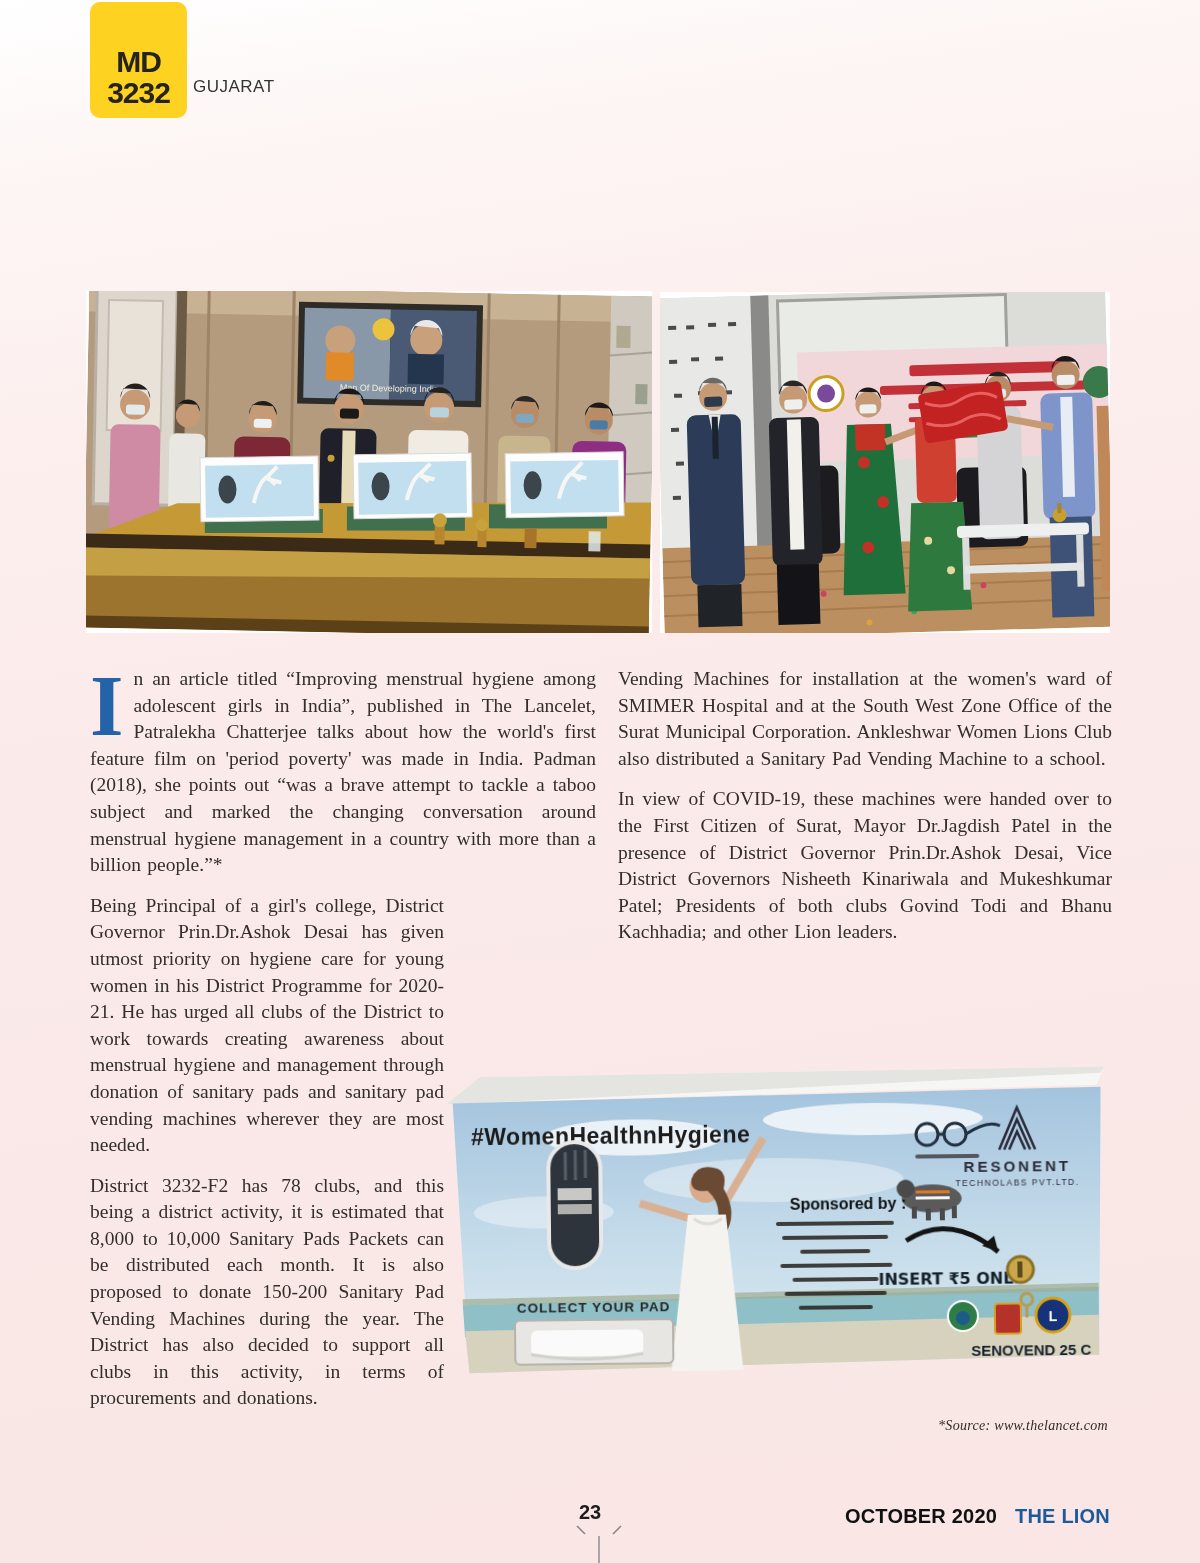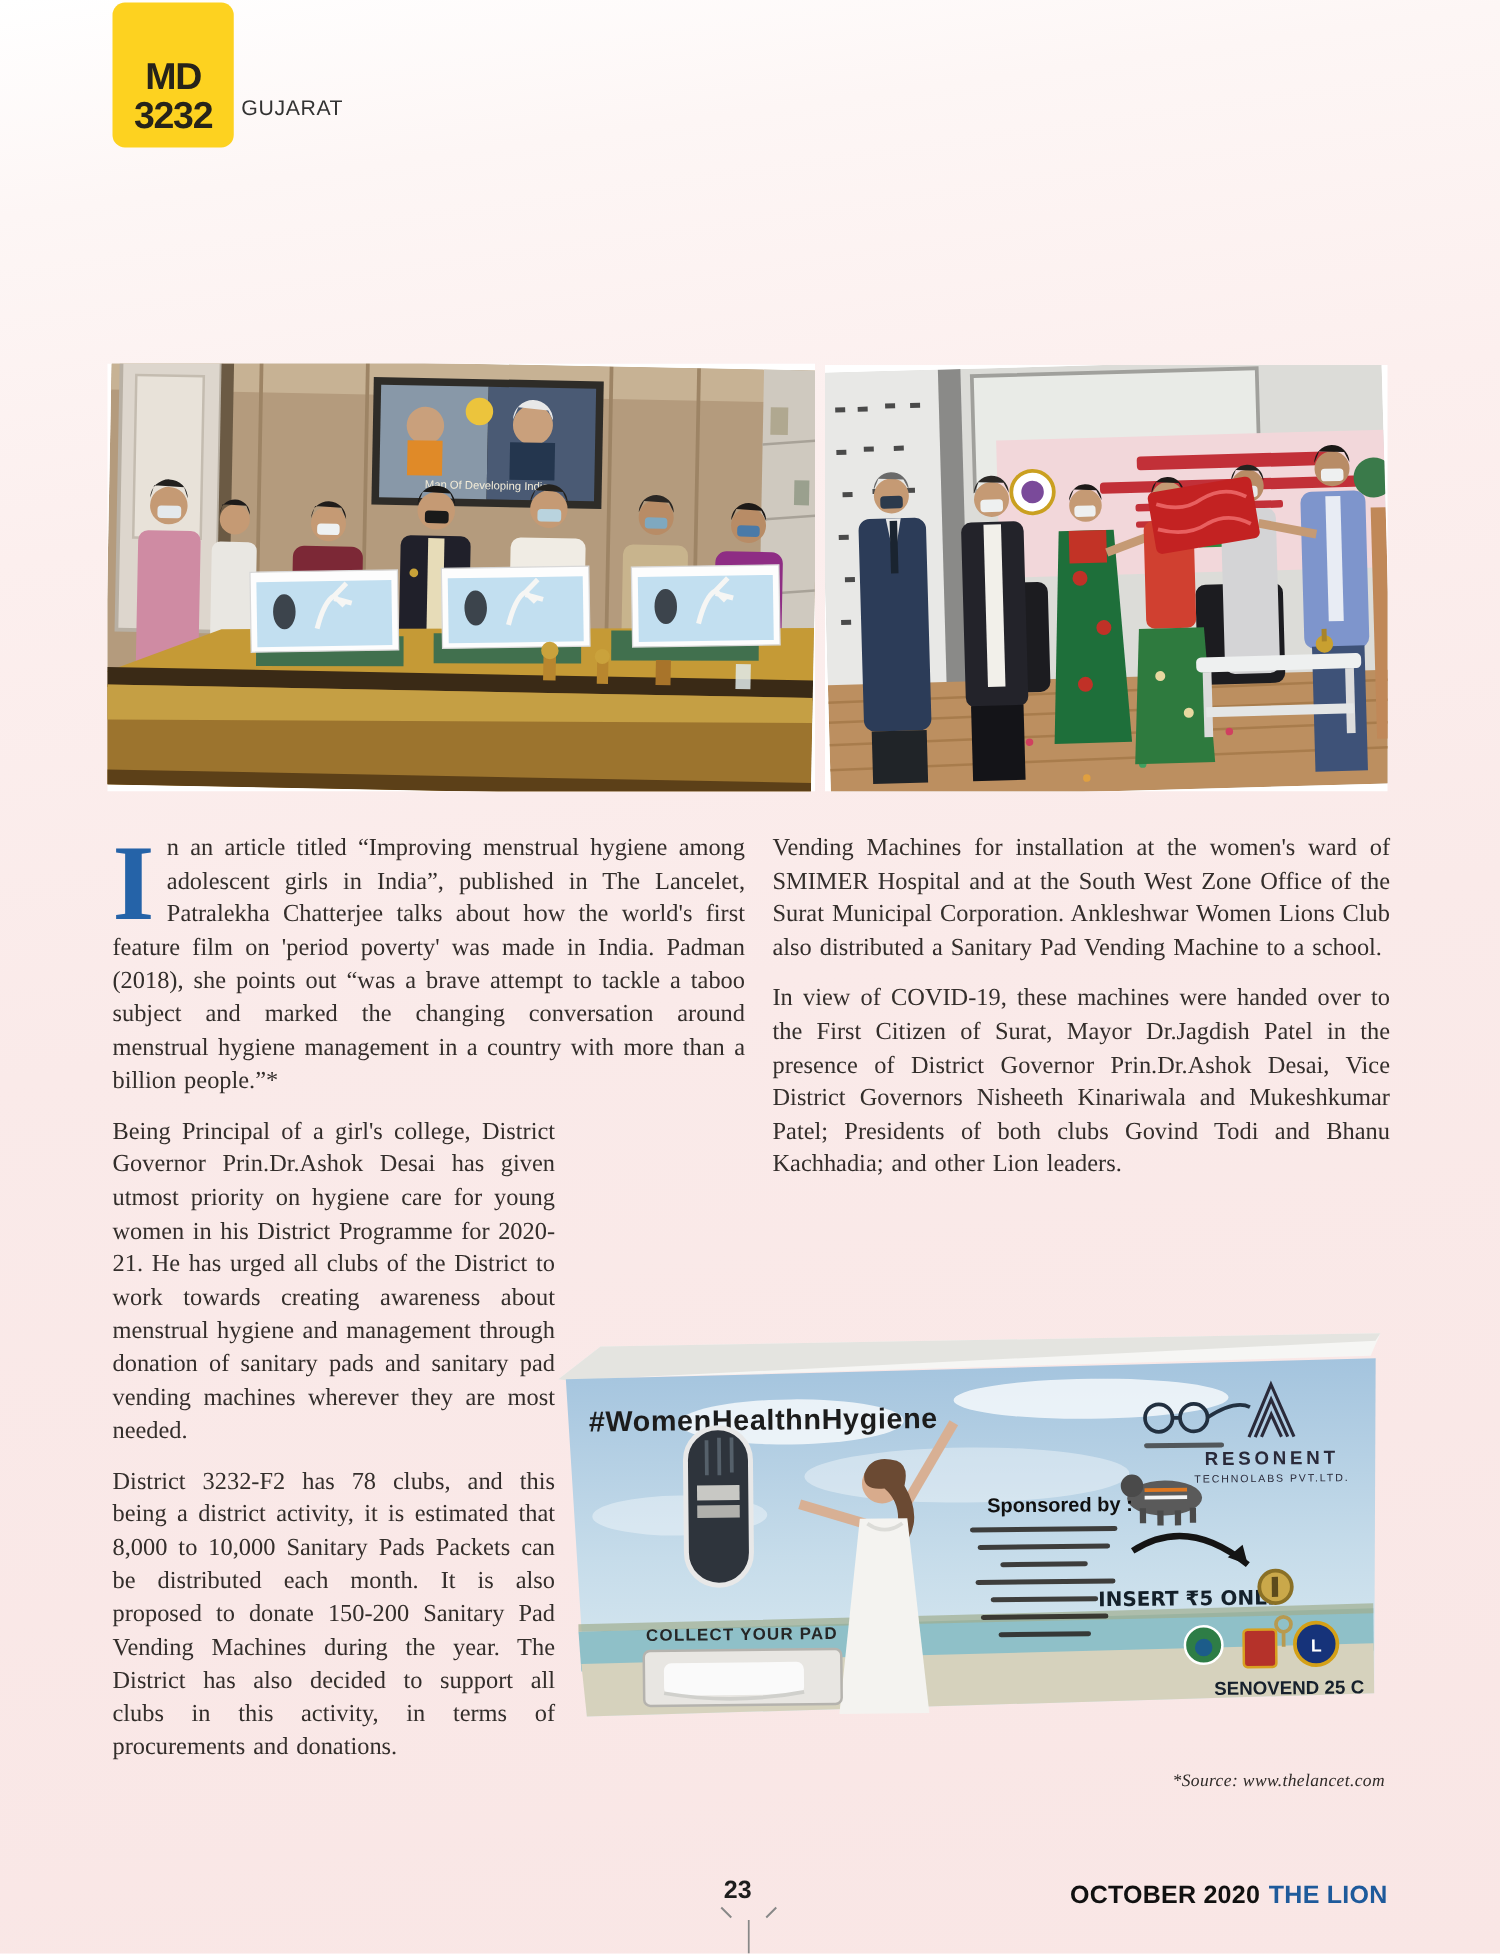--- a/index.html
+++ b/index.html
@@ -56,21 +56,21 @@
   .page-num{
     position:absolute; left:579px; top:1501px; width:40px; text-align:left;
     font-family:"Liberation Sans",sans-serif; font-weight:700; font-size:20px; color:#1d1d1d;
   }
   .page-num-ornament{position:absolute; left:569px; top:1524px;}
   .issue-line{
     position:absolute; right:90px; top:1505px;
     font-family:"Liberation Sans",sans-serif; font-weight:700; font-size:20px; color:#111;
     letter-spacing:.2px;
   }
-  .issue-line .brand{color:#1e5a9b; margin-left:7px;}
+  .issue-line .brand{color:#1e5a9b; margin-left:18px;}
   
   svg text{font-family:"Liberation Sans",sans-serif;}
   .rupee{font-family:"DejaVu Sans",sans-serif;}
 </style>
 </head>
 <body>
 
 <div class="page">
 
   <div class="badge">

